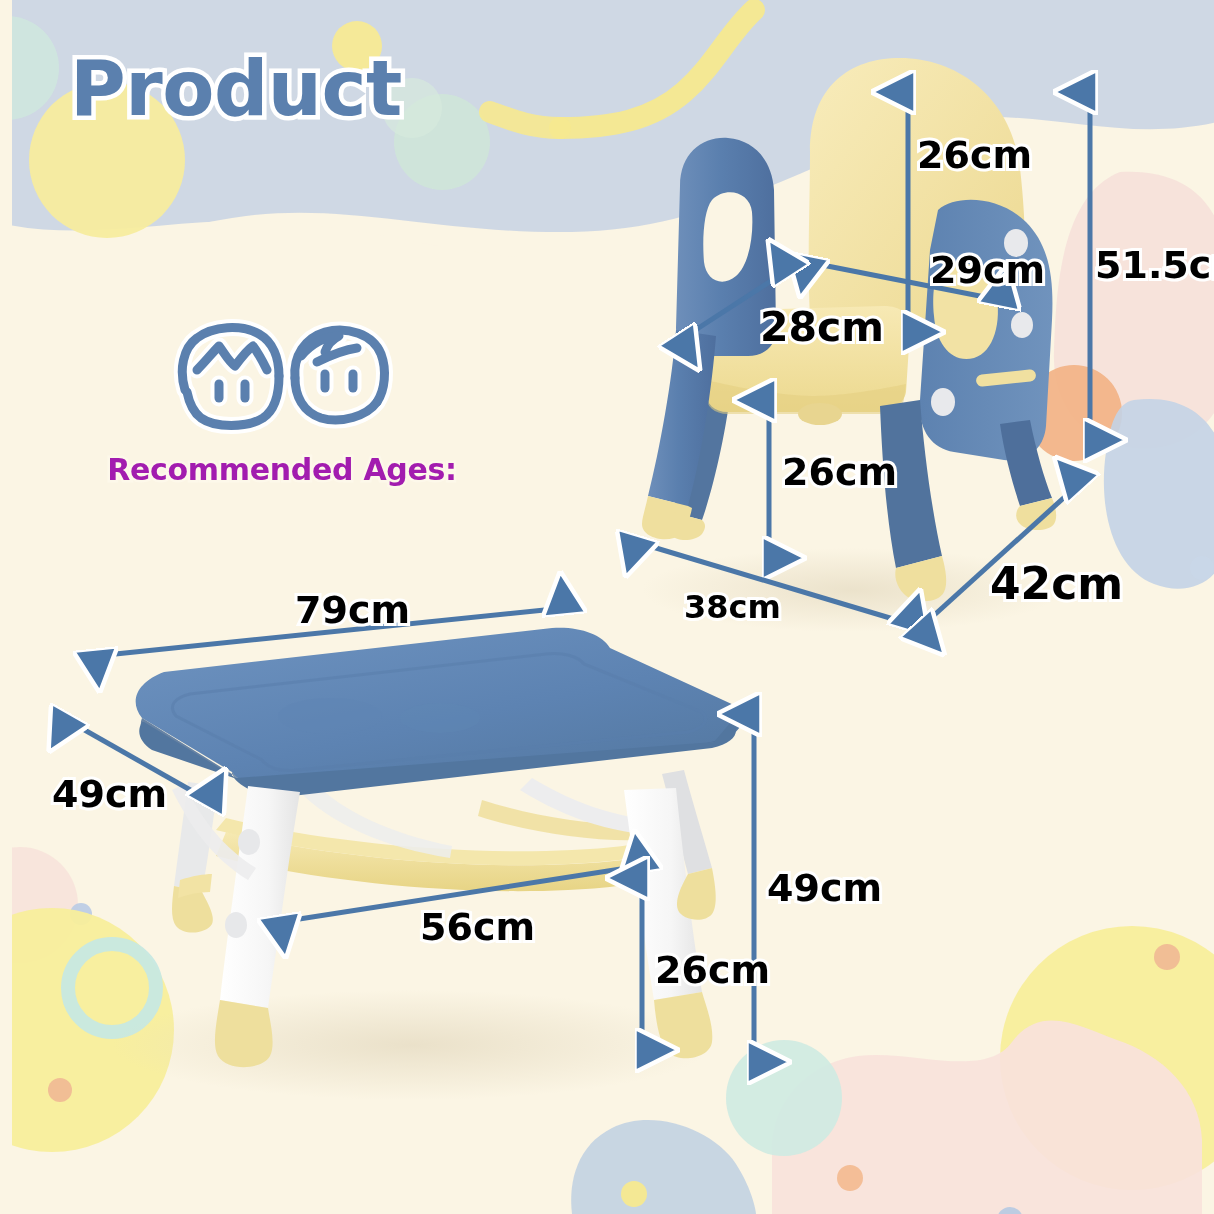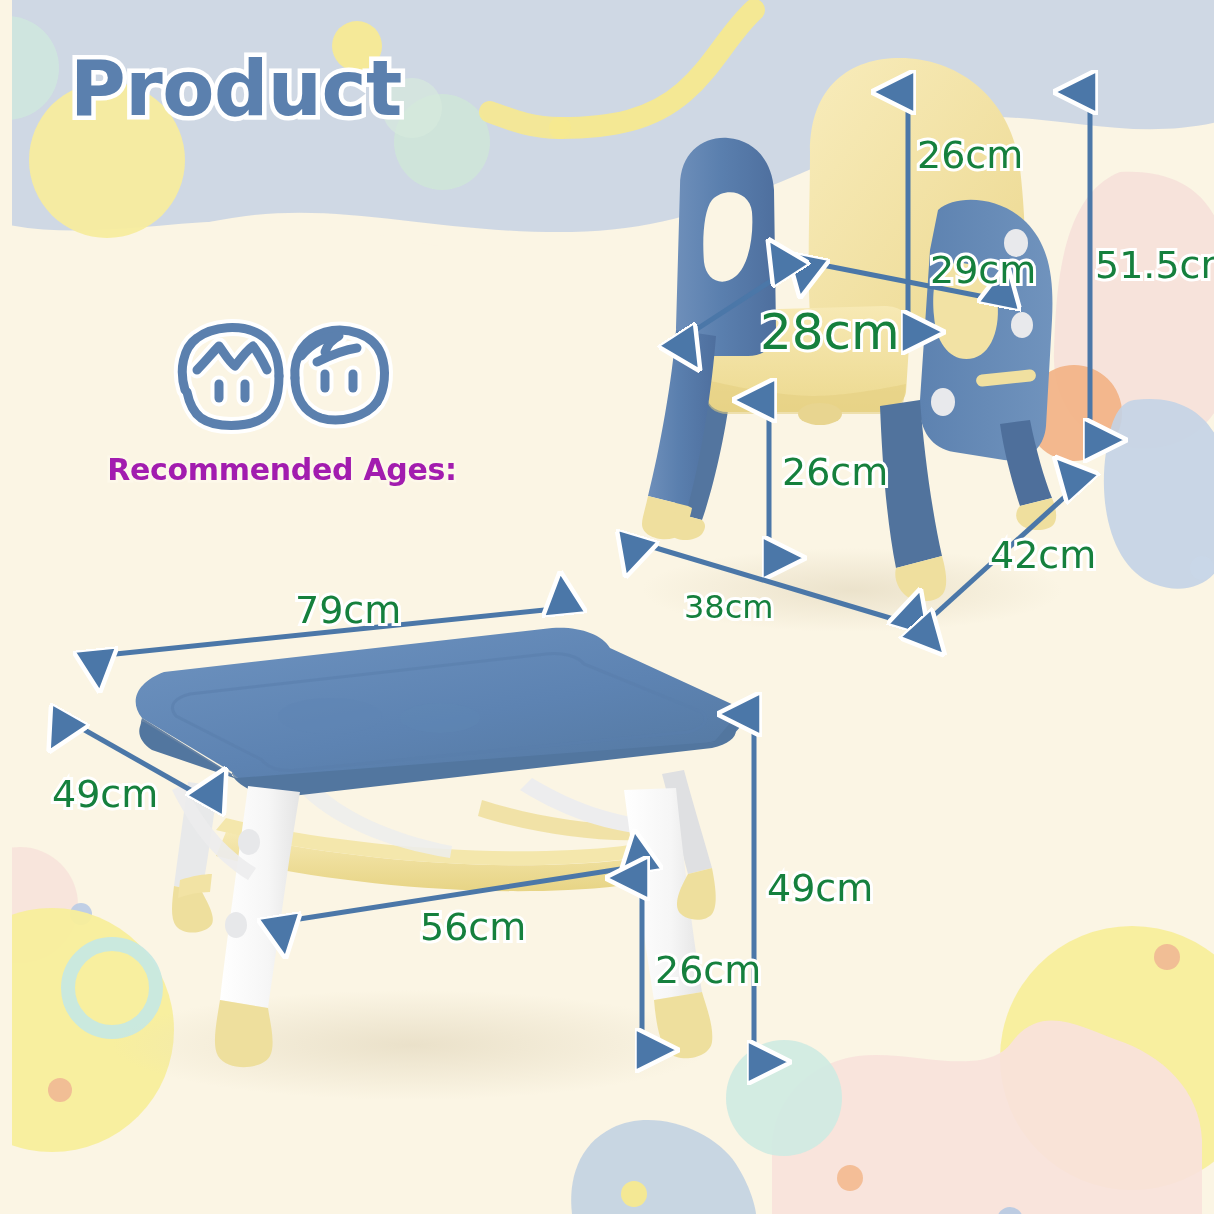--- a/index.html
+++ b/index.html
@@ -44,21 +44,21 @@
     font-family:"DejaVu Sans", sans-serif;
     -webkit-text-stroke:5px #fdf8ea;paint-order:stroke fill;
   }
   .ages-big{font-size:40px;font-weight:bold;color:#5b80ae;}
   .ages-small{font-size:30px;font-weight:bold;color:#5b80ae;letter-spacing:-0.3px;}
 
   
   .dim{
     position:absolute;z-index:40;
     font-family:"DejaVu Sans", sans-serif;
-    font-weight:normal;color:#15803d;
+    font-weight:bold;color:#000000;
     -webkit-text-stroke:6px #ffffff;paint-order:stroke fill;
     white-space:nowrap;pointer-events:none;
   }
 </style>
 </head>
 <body>
 
 <div id="stage">
 
   <svg class="layer" viewBox="0 0 1214 1214" xmlns="http://www.w3.org/2000/svg">
@@ -360,25 +360,25 @@
         <path d="M158,56 L158,70"></path>
         <path d="M186,56 L186,70"></path>
       </g>
     </svg>
     <div class="ages-line1">Recommended Ages:</div>
   </div>
 
   <div id="dim-labels">
       <div class="dim" style="left: 905px; top: 133px; font-size: 38px;">26cm</div>
       <div class="dim" style="left: 918px; top: 248px; font-size: 38px; text-align: right;">29cm</div>
-      <div class="dim" style="left: 748px; top: 303px; font-size: 50px;">28cm</div>
+      <div class="dim" style="left: 748px; top: 303px; font-size: 41px;">28cm</div>
       <div class="dim" style="left: 1083px; top: 243px; font-size: 38px;">51.5cm</div>
       <div class="dim" style="left: 770px; top: 450px; font-size: 38px;">26cm</div>
       <div class="dim" style="left: 672px; top: 588px; font-size: 32px;">38cm</div>
-      <div class="dim" style="left: 978px; top: 533px; font-size: 38px;">42cm</div>
+      <div class="dim" style="left: 978px; top: 558px; font-size: 44px;">42cm</div>
       <div class="dim" style="left: 283px; top: 588px; font-size: 38px;">79cm</div>
       <div class="dim" style="left: 40px; top: 772px; font-size: 38px;">49cm</div>
       <div class="dim" style="left: 408px; top: 905px; font-size: 38px; text-align: right;">56cm</div>
       <div class="dim" style="left: 755px; top: 866px; font-size: 38px;">49cm</div>
       <div class="dim" style="left: 643px; top: 948px; font-size: 38px;">26cm</div>
     </div>
 
 </div>
 
 </body></html>

